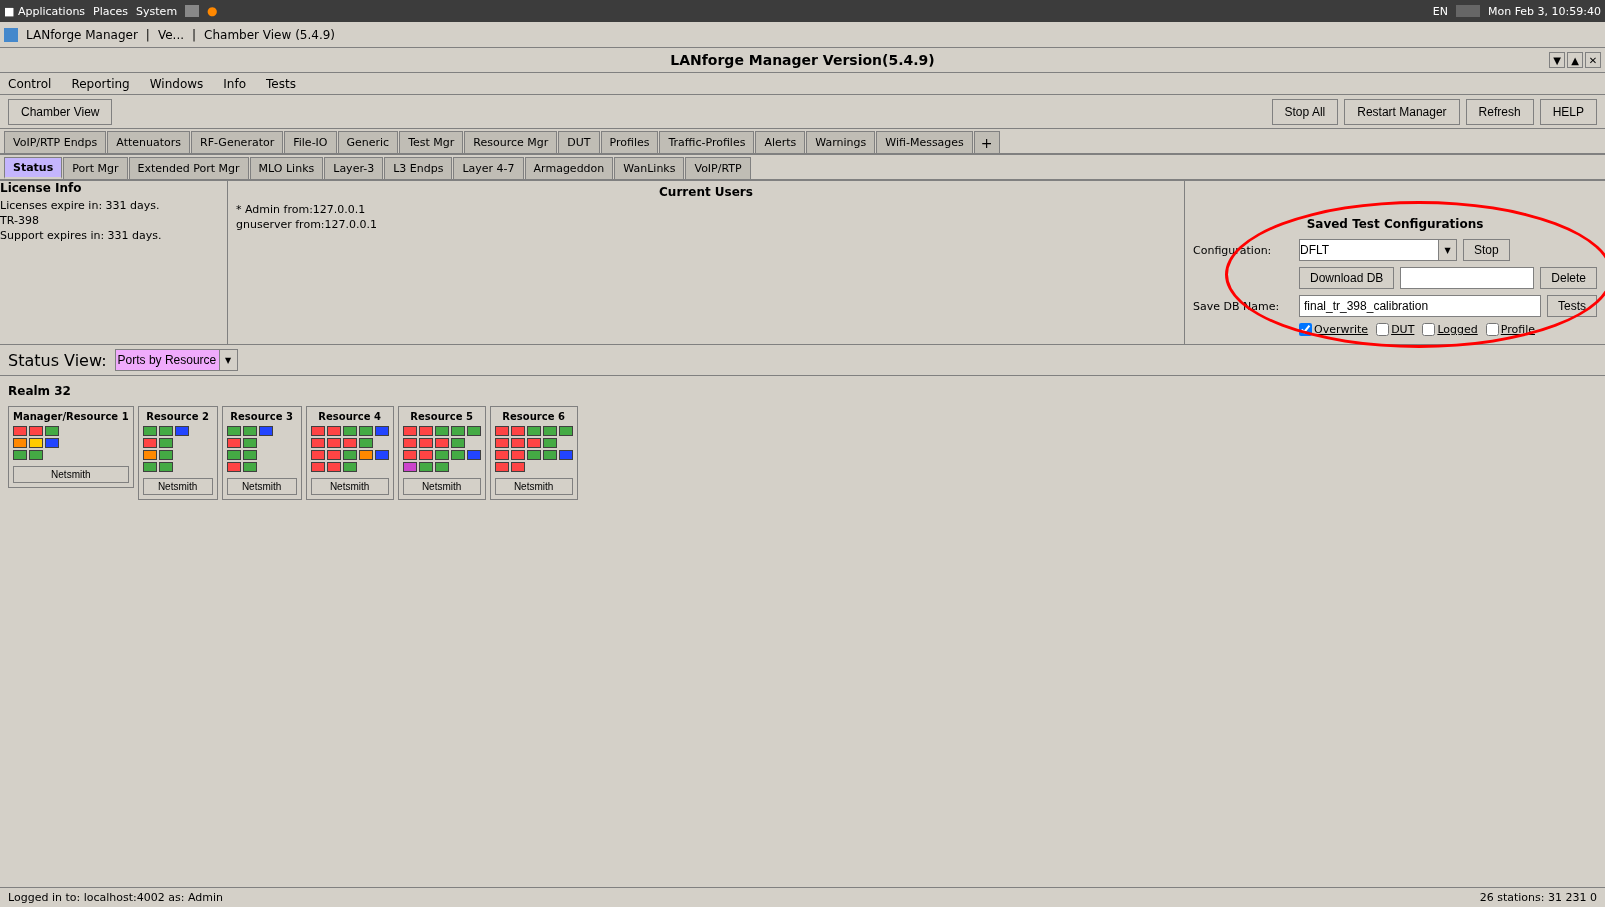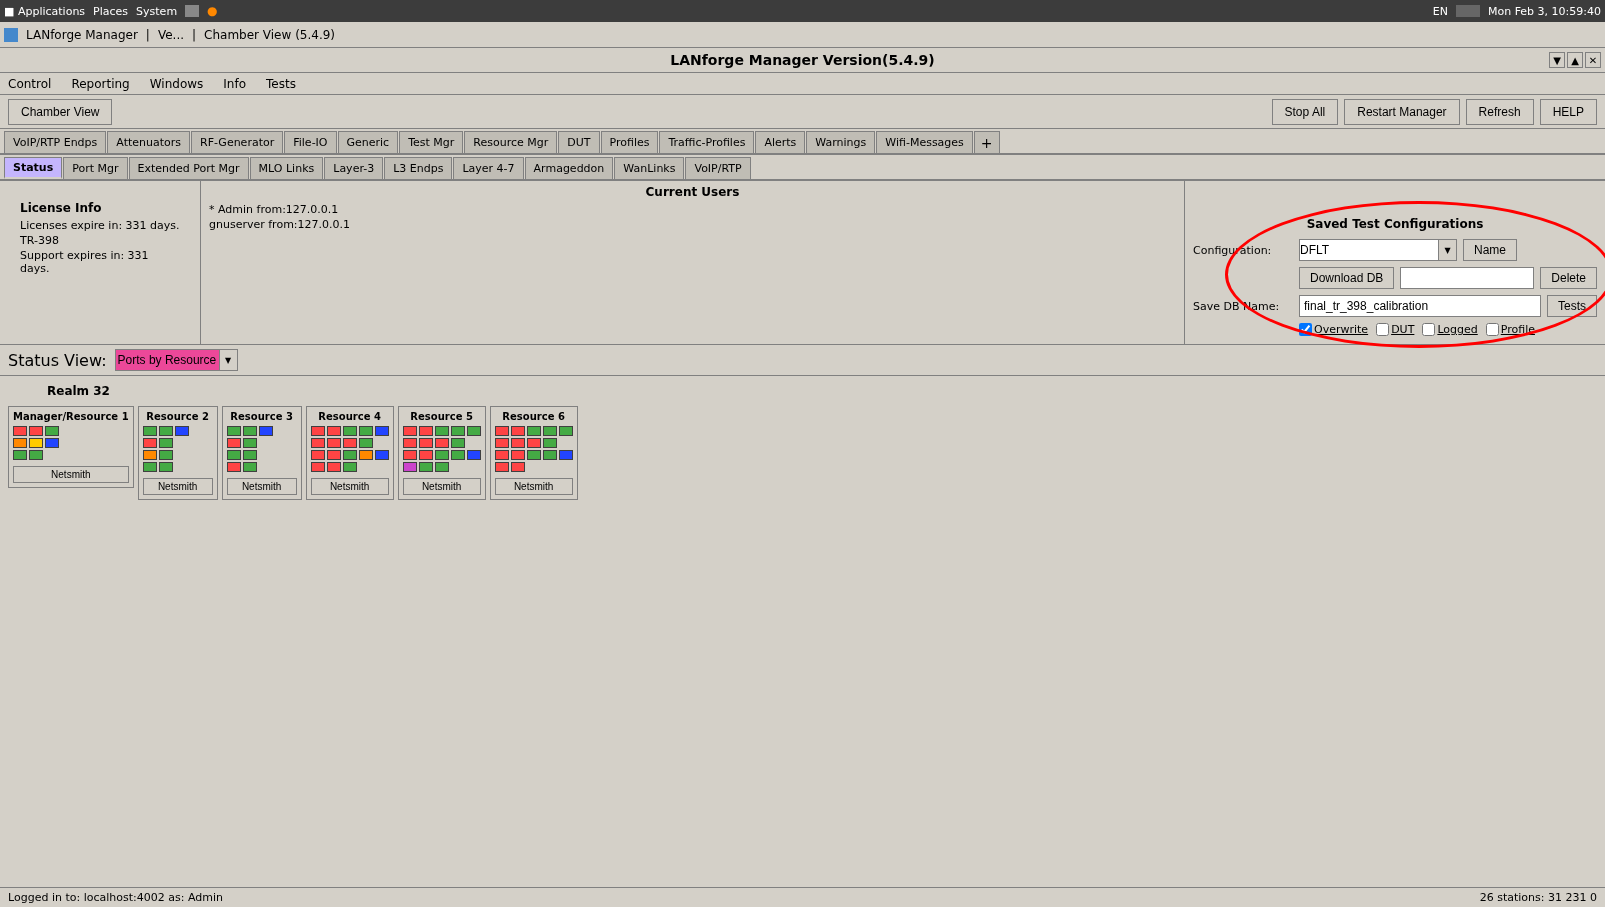--- a/index.html
+++ b/index.html
@@ -134,22 +134,22 @@
       border-bottom: none;
       padding: 2px 6px;
       font-size: 14px;
       cursor: pointer;
       height: 22px;
       display: flex; align-items: center;
     }
 
     
     .left-panel {
-      width: 201px;
-      padding: 20px;
+      width: 228px;
+      padding: 0;
       border-right: 1px solid #808080;
       flex-shrink: 0;
     }
     .license-info { margin-bottom: 8px; }
     .license-title { font-weight: bold; font-size: 12px; margin-bottom: 4px; }
     .license-line { font-size: 11px; margin-bottom: 2px; }
 
     
     .center-panel {
       flex: 1;
@@ -217,36 +217,36 @@
     .status-view-bar {
       background: #d4d0c8;
       padding: 4px 8px;
       display: flex;
       align-items: center;
       gap: 8px;
       border-bottom: 1px solid #808080;
     }
     .status-view-label { font-size: 16px; }
     .status-view-select {
-      background: #ec4899;
+      background: #f0abfc;
       border: 1px solid #808080;
       height: 22px;
       font-size: 12px;
       padding: 0 2px;
     }
 
     
     .realm-area {
       background: #d4d0c8;
       flex: 1;
       padding: 8px;
       overflow: auto;
       position: relative;
     }
-    .realm-title { font-weight: bold; font-size: 12px; margin-bottom: 8px; margin-left: 39px; }
+    .realm-title { font-weight: bold; font-size: 12px; margin-bottom: 8px; }
 
     
     .resource-grid {
       display: flex;
       gap: 4px;
       align-items: flex-start;
     }
 
     
     .resource-card {
@@ -430,21 +430,21 @@
     <div class="saved-configs-title">Saved Test Configurations</div>
 
     <div class="config-row">
       <span class="config-label">Configuration:</span>
       <div class="select-with-arrow">
         <select class="config-select select-no-arrow" style="width:140px;">
           <option>DFLT</option>
         </select>
         <div class="dropdown-arrow">▼</div>
       </div>
-      <button class="small-btn">Name</button>
+      <button class="small-btn">Stop</button>
     </div>
 
     <div class="config-row">
       <span class="config-label"></span>
       <button class="small-btn">Download DB</button>
       <div class="config-progress" style="width:120px;background:#fff;border:1px solid #808080;height:22px;"></div>
       <button class="small-btn">Delete</button>
     </div>
 
     <div class="config-row">

